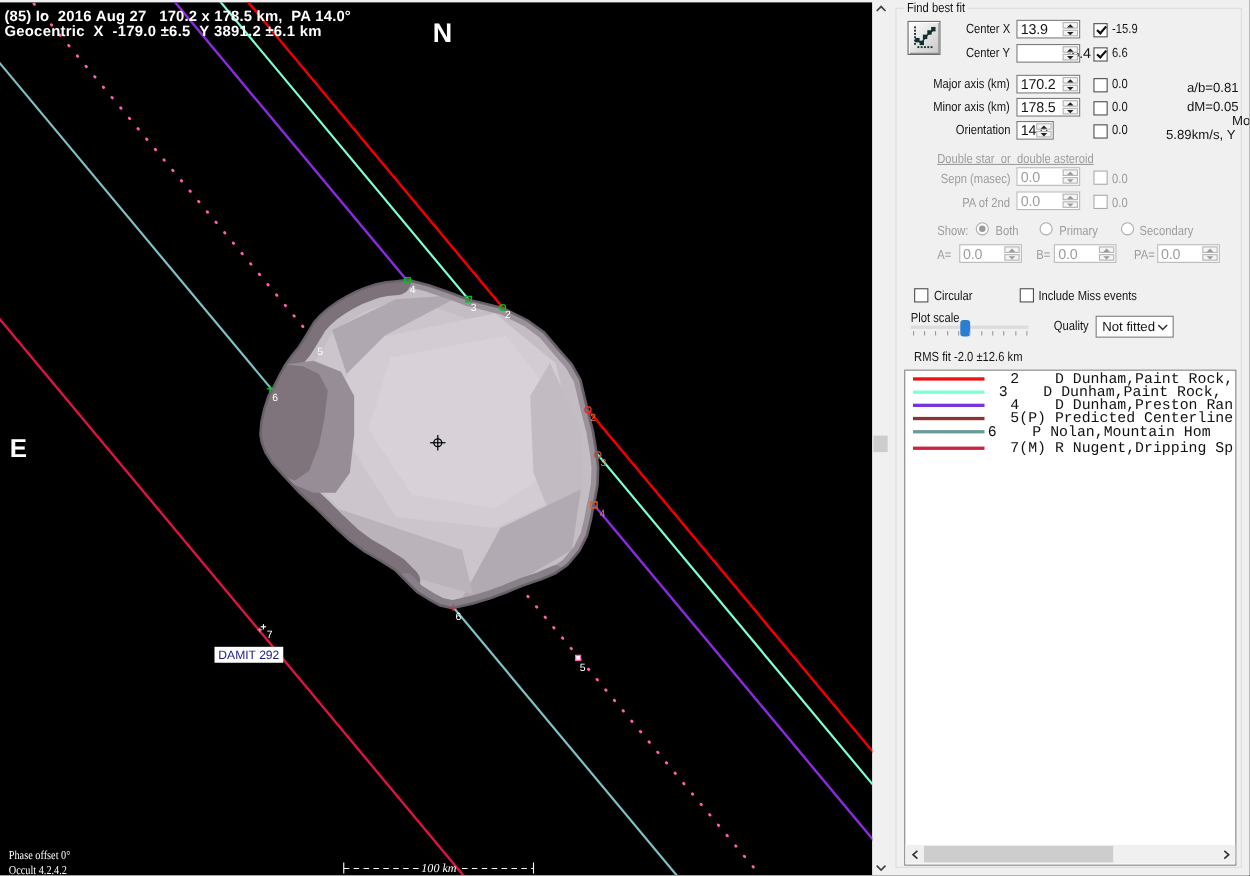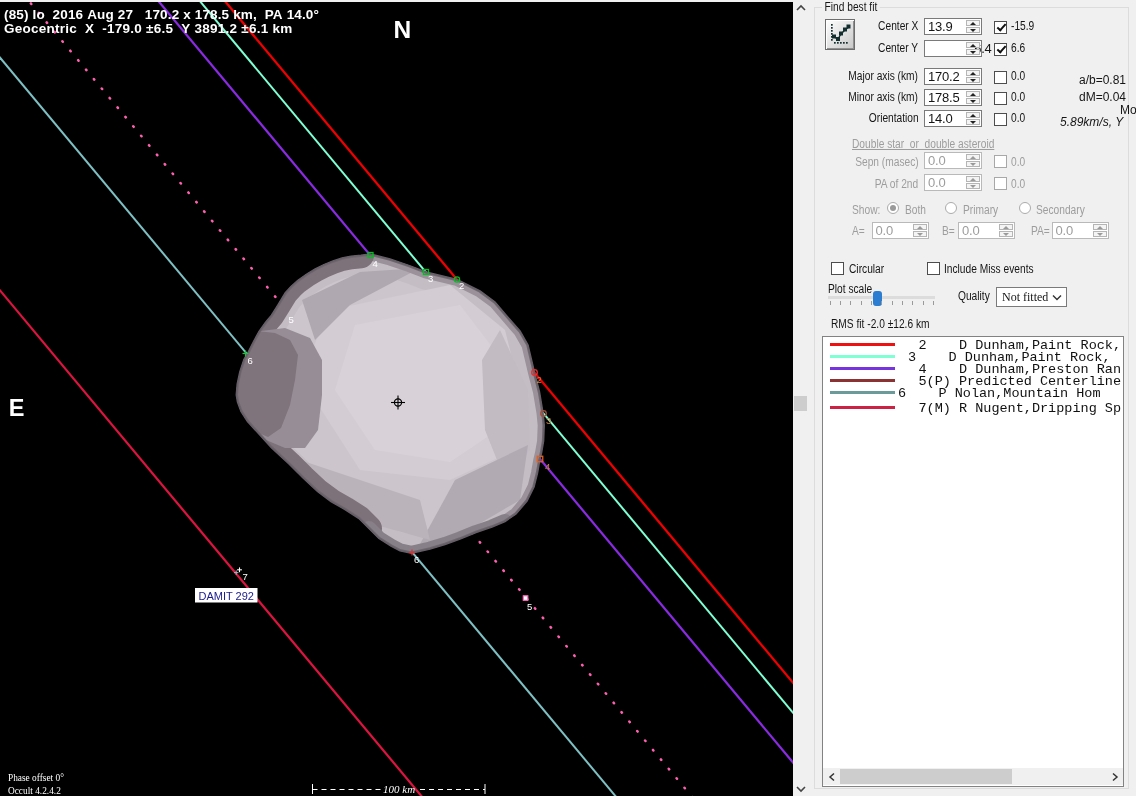--- a/index.html
+++ b/index.html
@@ -149,30 +149,30 @@
 <div class="cb" style="left:994px;top:71px;"></div>
 <div class="lab" style="left:1011px;top:68.5px;transform:scaleX(0.85);transform-origin:0 0;">0.0</div>
 <div class="lab" style="right:217.5px;top:89.5px;transform:scaleX(0.85);transform-origin:100% 0;">Minor axis (km)</div>
 <div class="tb" style="left:924px;top:89px;width:58px;">178.5<span class="sp">
         <span class="b bu"></span>
         <span class="b bd"></span>
       </span></div>
 <div class="cb" style="left:994px;top:92px;"></div>
 <div class="lab" style="left:1011px;top:89.5px;transform:scaleX(0.85);transform-origin:0 0;">0.0</div>
 <div class="lab" style="right:217.5px;top:110.5px;transform:scaleX(0.85);transform-origin:100% 0;">Orientation</div>
-<div class="tb" style="left:924px;top:110px;width:58px;">14.0<span class="sp">
+<div class="tb" style="left:924px;top:110px;width:34px;">14.0<span class="sp">
         <span class="b bu"></span>
         <span class="b bd"></span>
       </span></div>
 <div class="cb" style="left:994px;top:113px;"></div>
 <div class="lab" style="left:1011px;top:110.5px;transform:scaleX(0.85);transform-origin:0 0;">0.0</div>
 <div class="lab" style="left:1079px;top:72.5px;">a/b=0.81</div>
-<div class="lab" style="left:1079px;top:89.5px;">dM=0.04</div>
+<div class="lab" style="left:1079px;top:89.5px;">dM=0.05</div>
 <div class="lab" style="left:1120px;top:102.5px;">Motion</div>
-<div class="lab" style="left:1060px;top:114.5px;font-style:italic;">5.89km/s, Y</div>
+<div class="lab" style="left:1060px;top:114.5px;">5.89km/s, Y</div>
 <div class="lab" style="left:852px;top:137px;color:#9d9d9d;transform:scaleX(0.85);transform-origin:0 0;"><span style="text-decoration:underline;">Double star&nbsp; or&nbsp; double asteroid</span></div>
 <div class="lab" style="right:217.5px;top:154.5px;color:#9d9d9d;transform:scaleX(0.85);transform-origin:100% 0;">Sepn (masec)</div>
 <div class="tb" style="left:924px;top:152px;width:58px;color:#9d9d9d;border-color:#b9b9b9;">0.0<span class="sp dis">
         <span class="b bu"></span>
         <span class="b bd"></span>
       </span></div>
 <div class="cb dis" style="left:994px;top:155px;"></div>
 <div class="lab" style="left:1011px;top:154.5px;color:#9d9d9d;transform:scaleX(0.85);transform-origin:0 0;">0.0</div>
 <div class="lab" style="right:217.5px;top:176.5px;color:#9d9d9d;transform:scaleX(0.85);transform-origin:100% 0;">PA of 2nd</div>
 <div class="tb" style="left:924px;top:174px;width:58px;color:#9d9d9d;border-color:#b9b9b9;">0.0<span class="sp dis">
@@ -215,21 +215,21 @@
     <div class="lab" style="left:850.3px;top:300.5px;width:1px;height:4.5px;background:#9a9a9a;"></div>
     <div class="lab" style="left:860.6px;top:300.5px;width:1px;height:4.5px;background:#9a9a9a;"></div>
     <div class="lab" style="left:871.0px;top:300.5px;width:1px;height:4.5px;background:#9a9a9a;"></div>
     <div class="lab" style="left:881.3px;top:300.5px;width:1px;height:4.5px;background:#9a9a9a;"></div>
     <div class="lab" style="left:891.6px;top:300.5px;width:1px;height:4.5px;background:#9a9a9a;"></div>
     <div class="lab" style="left:902.0px;top:300.5px;width:1px;height:4.5px;background:#9a9a9a;"></div>
     <div class="lab" style="left:912.3px;top:300.5px;width:1px;height:4.5px;background:#9a9a9a;"></div>
     <div class="lab" style="left:922.7px;top:300.5px;width:1px;height:4.5px;background:#9a9a9a;"></div>
     <div class="lab" style="left:933.0px;top:300.5px;width:1px;height:4.5px;background:#9a9a9a;"></div>
 <div class="lab" style="left:957.5px;top:288.5px;transform:scaleX(0.85);transform-origin:0 0;">Quality</div>
-<div class="lab" style="left:996px;top:287px;width:71px;height:20px;background:#fff;border:1px solid #7a7a7a;box-sizing:border-box;line-height:18px;padding-left:5px;font-family:Liberation Serif, serif;">Not fitted<svg style="position:absolute;right:4px;top:6px;" width="10" height="8">
+<div class="lab" style="left:996px;top:287px;width:71px;height:20px;background:#fff;border:1px solid #7a7a7a;box-sizing:border-box;line-height:18px;padding-left:5px;">Not fitted<svg style="position:absolute;right:4px;top:6px;" width="10" height="8">
         <path d="M1 1.5 L5 5.5 L9 1.5" fill="none" stroke="#333" stroke-width="1.4"></path>
       </svg></div>
 <div class="lab" style="left:831px;top:316.5px;transform:scaleX(0.85);transform-origin:0 0;">RMS fit -2.0 ±12.6 km</div>
 <div class="lab" style="left:822px;top:336px;width:302px;height:451px;background:#fff;border:1px solid #828282;box-sizing:border-box;"></div>
 <div class="lab" style="left:830px;top:342.7px;width:65px;height:3px;background:#ee1111;"></div>
 <div class="lab mono" style="left:918.5px;top:337.6px;">2&nbsp;&nbsp;&nbsp;&nbsp;D&nbsp;Dunham,Paint&nbsp;Rock,</div>
 <div class="lab" style="left:830px;top:354.8px;width:65px;height:3px;background:#7fffd4;"></div>
 <div class="lab mono" style="left:908px;top:349.7px;">3&nbsp;&nbsp;&nbsp;&nbsp;D&nbsp;Dunham,Paint&nbsp;Rock,</div>
 <div class="lab" style="left:830px;top:366.9px;width:65px;height:3px;background:#7733dd;"></div>
 <div class="lab mono" style="left:918.5px;top:361.8px;">4&nbsp;&nbsp;&nbsp;&nbsp;D&nbsp;Dunham,Preston&nbsp;Ran</div>

